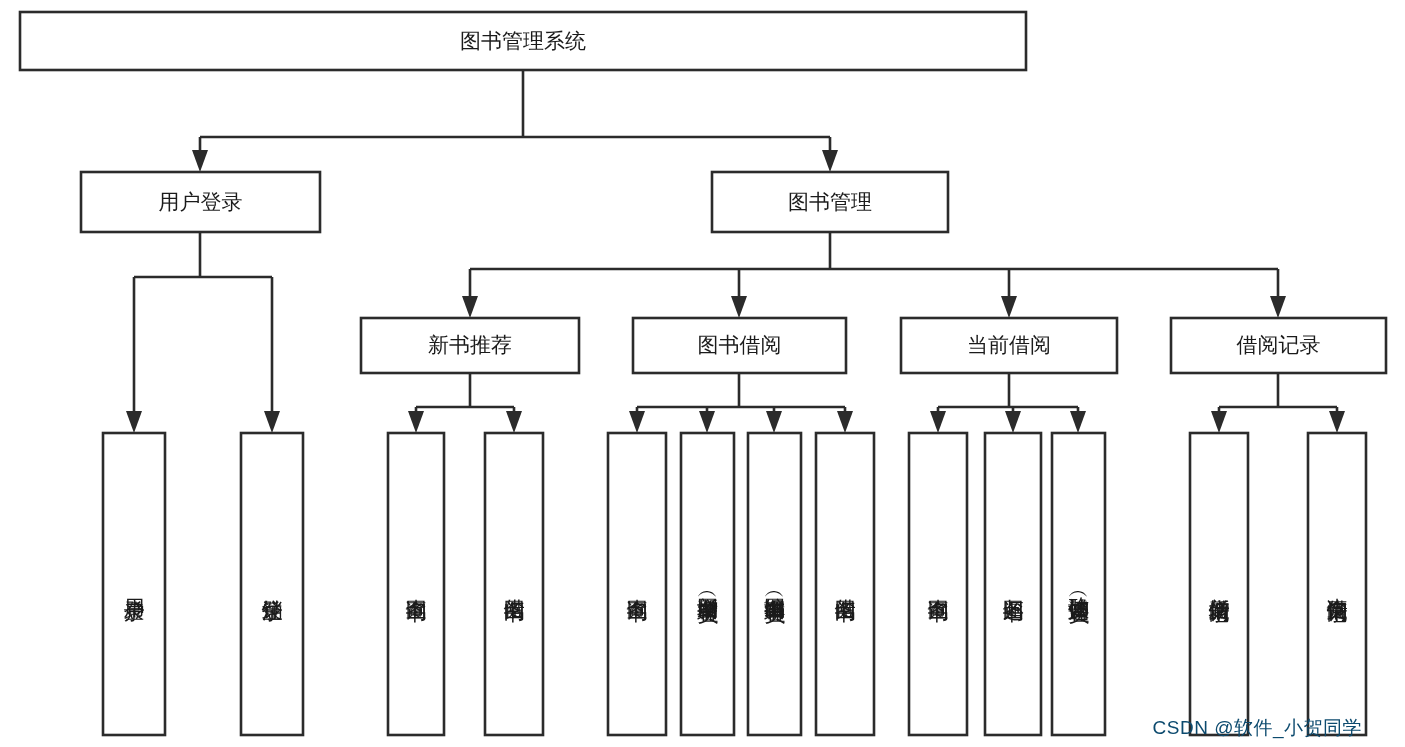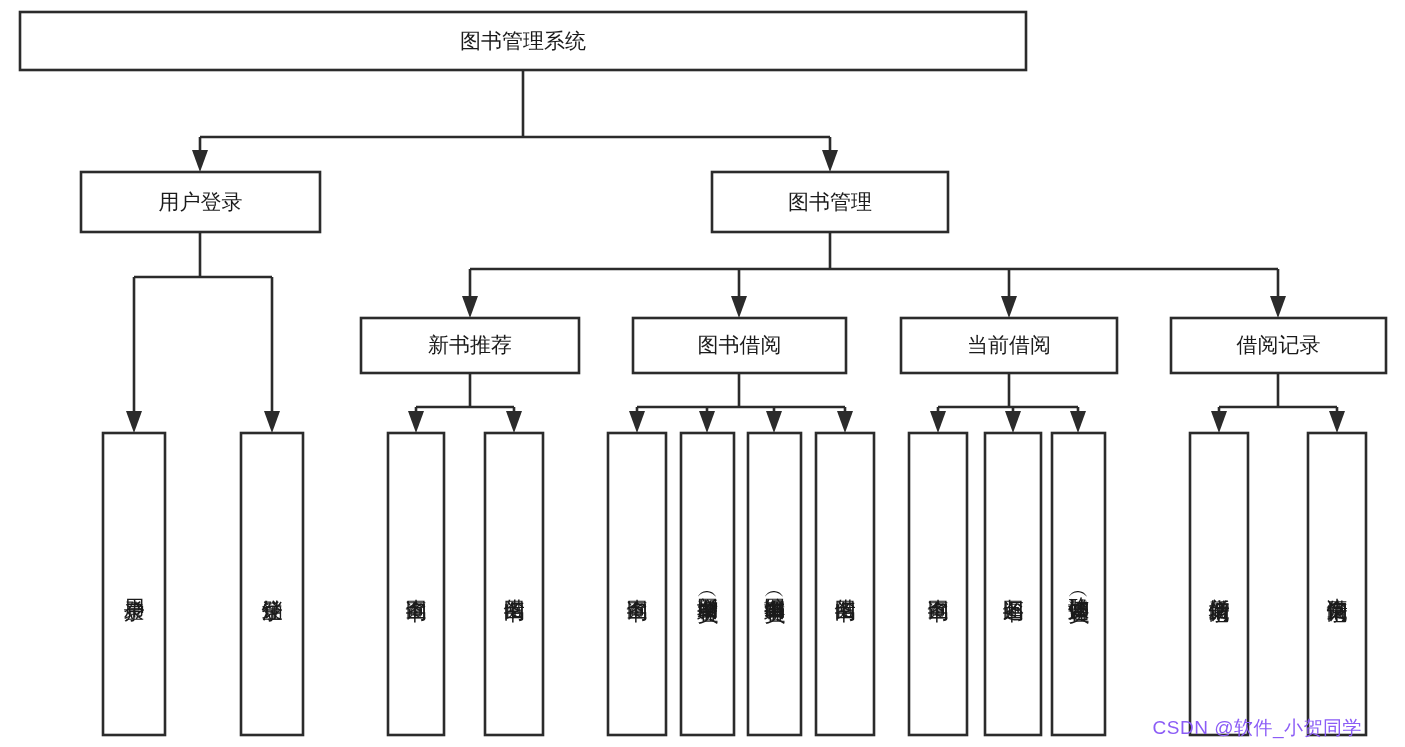--- a/index.html
+++ b/index.html
@@ -65,21 +65,21 @@
     text-align: center;
     white-space: nowrap;
     pointer-events: none;
   }
   .watermark {
     position: absolute;
     right: 8px;
     bottom: 6px;
     font-family: "Liberation Sans", "DejaVu Sans", sans-serif;
     font-size: 19px;
-    color: #8b5cf6;
+    color: #0c4a6e;
     white-space: nowrap;
     letter-spacing: 0.5px;
   }
 </style>
 </head>
 <body>
 
 <div id="diagram-root">
 
   <svg id="flow" viewBox="0 0 1405 747">

